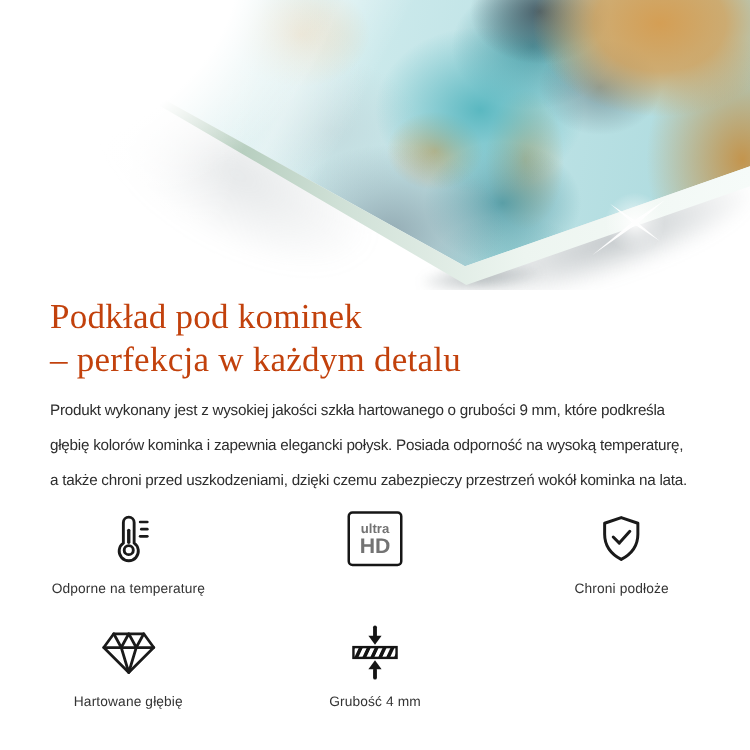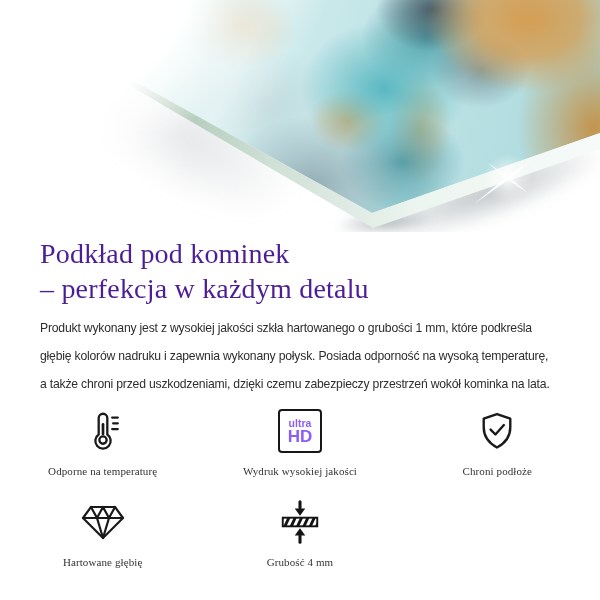--- a/index.html
+++ b/index.html
@@ -54,37 +54,37 @@
     background:
       radial-gradient(420px 300px at -40px -30px, #fff 55%, rgba(255,255,255,0) 75%),
       linear-gradient(102deg, #fff 4%, rgba(255,255,255,0.75) 14%, rgba(255,255,255,0) 34%);
   }
   .sparkle{position:absolute;left:458px;top:133px;width:100px;height:90px;}
   
   .content{position:relative;}
   .page-title{
     margin:4px 0 0 40px;
     font-family:"Liberation Serif","DejaVu Serif",serif;
-    font-size:28px;line-height:35px;font-weight:400;color:#4c1d95;letter-spacing:.2px;
+    font-size:28px;line-height:35px;font-weight:400;color:#c2410c;letter-spacing:.2px;
   }
   .h-line{display:block;white-space:nowrap;}
   .desc{margin:8px 0 0 40px;font-size:12.2px;line-height:28px;color:#2d2d2d;letter-spacing:-0.2px;}
   .d-line{display:block;white-space:nowrap;}
   
   .features{
     margin:10px 4px 0 4px;display:grid;grid-template-columns:repeat(3,1fr);
     row-gap:22px;text-align:center;
   }
   .feature{display:flex;flex-direction:column;align-items:center;}
   .icon-wrap{height:46px;display:flex;align-items:center;justify-content:center;}
-  .f-label{margin-top:11px;font-size:11px;color:#333;letter-spacing:.1px;white-space:nowrap;font-family:Liberation Serif, serif;}
+  .f-label{margin-top:11px;font-size:11px;color:#333;letter-spacing:.1px;white-space:nowrap;}
   .icon-svg{display:block;}
   .hd-box{
     width:40px;height:40px;border:2.5px solid #161616;border-radius:4px;
-    display:flex;flex-direction:column;align-items:center;justify-content:center;color:#8b5cf6;
+    display:flex;flex-direction:column;align-items:center;justify-content:center;color:#737373;
   }
   .hd-top{font-size:10.5px;font-weight:700;line-height:11px;}
   .hd-bottom{font-size:17px;font-weight:800;line-height:16px;}
 </style>
 </head>
 <body>
 
 <div>
 
   <div class="hero">
@@ -112,22 +112,22 @@
       </g>
     </svg>
   </div>
 
   <div class="content">
     <h1 class="page-title">
       <span class="h-line">Podkład pod kominek</span>
       <span class="h-line">– perfekcja w każdym detalu</span>
     </h1>
     <div class="desc">
-      <span class="d-line">Produkt wykonany jest z wysokiej jakości szkła hartowanego o grubości 1 mm, które podkreśla</span>
-      <span class="d-line">głębię kolorów nadruku i zapewnia wykonany połysk. Posiada odporność na wysoką temperaturę,</span>
+      <span class="d-line">Produkt wykonany jest z wysokiej jakości szkła hartowanego o grubości 9 mm, które podkreśla</span>
+      <span class="d-line">głębię kolorów kominka i zapewnia elegancki połysk. Posiada odporność na wysoką temperaturę,</span>
       <span class="d-line">a także chroni przed uszkodzeniami, dzięki czemu zabezpieczy przestrzeń wokół kominka na lata.</span>
     </div>
 
     <div class="features">
 
       <div class="feature">
         <div class="icon-wrap">
           <svg class="icon-svg" width="46" height="46" viewBox="0 0 48 48">
             <g fill="none" stroke="#1a1a1a" stroke-width="2.4" stroke-linecap="round" stroke-linejoin="round">
               <path d="M19.5 27.7 L19.5 10.5 A4.5 4.5 0 0 1 28.5 10.5 L28.5 27.7 A8 8 0 1 1 19.5 27.7 Z"></path>
@@ -142,21 +142,20 @@
         <div class="f-label">Odporne na temperaturę</div>
       </div>
 
       <div class="feature">
         <div class="icon-wrap">
           <div class="hd-box">
             <span class="hd-top">ultra</span>
             <span class="hd-bottom">HD</span>
           </div>
         </div>
-        <div class="f-label">Wydruk wysokiej jakości</div>
       </div>
 
       <div class="feature">
         <div class="icon-wrap">
           <svg class="icon-svg" width="44" height="46" viewBox="0 0 48 48">
             <g fill="none" stroke="#1a1a1a" stroke-width="2.6" stroke-linecap="round" stroke-linejoin="round">
               <path d="M24 5.5 L38.5 10.5 V20 C38.5 30.5 32.5 37.5 24 42 C15.5 37.5 9.5 30.5 9.5 20 V10.5 Z"></path>
               <path d="M17 22.5 L22.3 27.8 L31.5 17.5"></path>
             </g>
           </svg>

